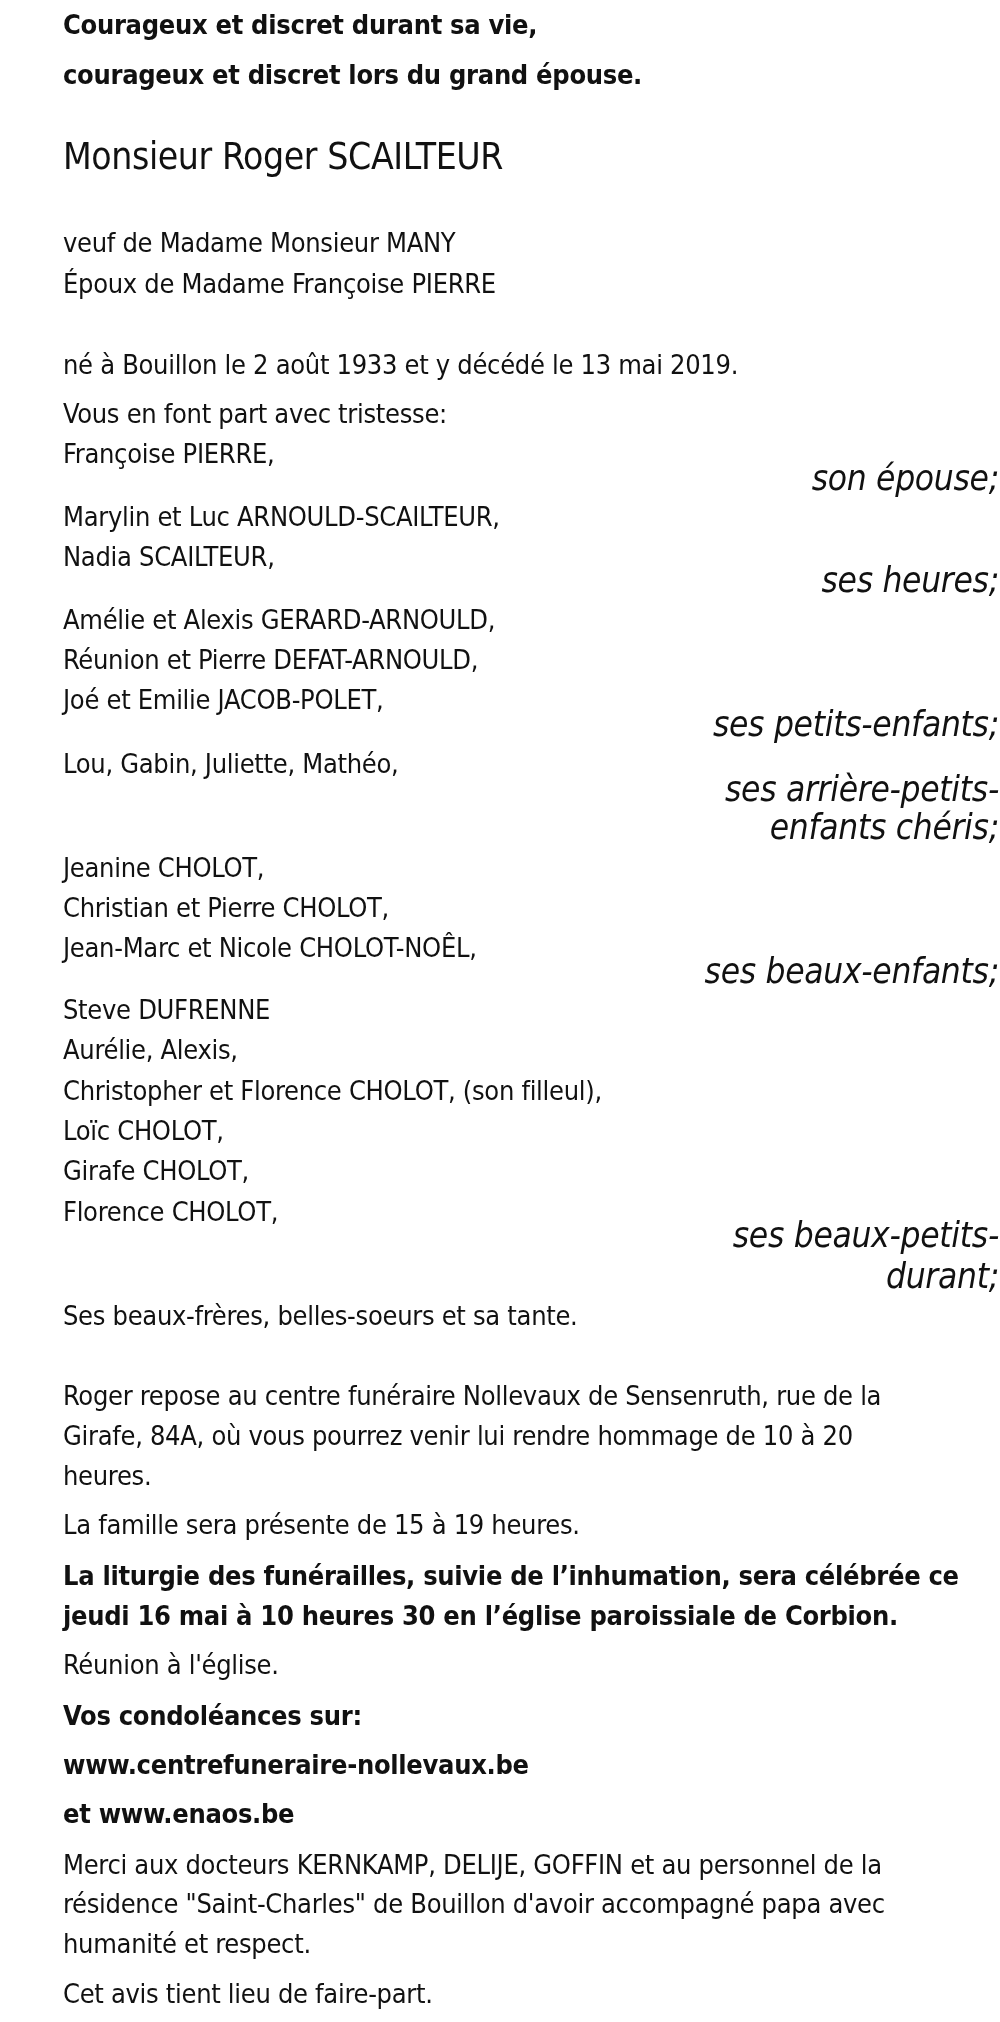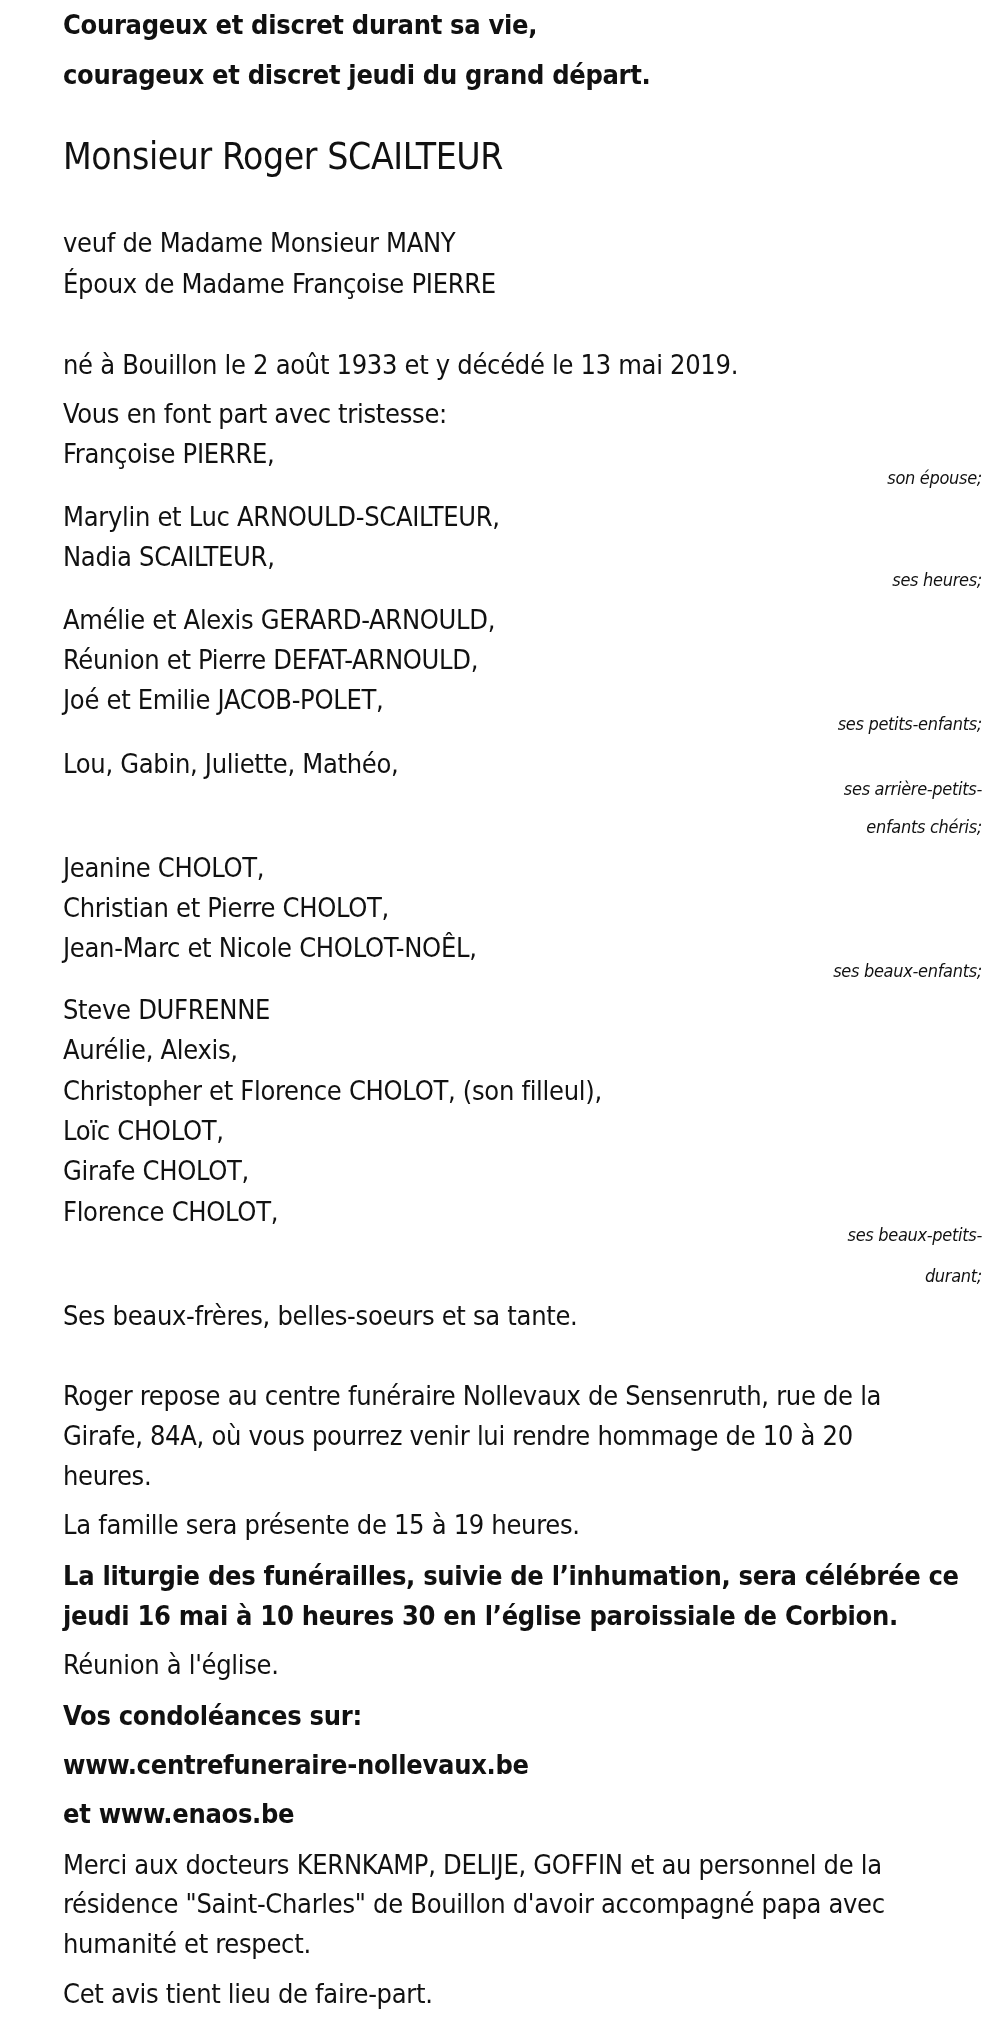--- a/index.html
+++ b/index.html
@@ -2,29 +2,29 @@
 <html><head>
   <meta charset="utf-8">
   <style>
     html, body { margin: 0; padding: 0; background: #ffffff; }
     body { width: 1000px; height: 2022px; position: relative; overflow: hidden;
            font-family: "DejaVu Sans Condensed", "DejaVu Sans", sans-serif; color: #111111; }
     .ln { position: absolute; left: 27px; white-space: nowrap; font-size: 27px; line-height: 34px;
           font-stretch: condensed; letter-spacing: -0.3px; margin-left: 36px; }
     .b { font-weight: bold; }
     .t { font-size: 37px; line-height: 44px; font-weight: normal; letter-spacing: -0.4px; }
-    .r { position: absolute; right: 18px; white-space: nowrap; font-size: 18px; line-height: 34px;
+    .r { position: absolute; right: 1px; white-space: nowrap; font-size: 35px; line-height: 34px;
          font-style: italic; text-align: center; letter-spacing: -0.3px; }
   </style>
 </head>
 <body>
 
 <div>
   <div class="ln b" style="top:8px">Courageux et discret durant sa vie,</div>
-  <div class="ln b" style="top:58px">courageux et discret jeudi du grand départ.</div>
+  <div class="ln b" style="top:58px">courageux et discret lors du grand épouse.</div>
 
   <div class="ln t" style="top:135px">Monsieur Roger SCAILTEUR</div>
 
   <div class="ln" style="top:226px">veuf de Madame Monsieur MANY</div>
   <div class="ln" style="top:267px">Époux de Madame Françoise PIERRE</div>
 
   <div class="ln" style="top:348px">né à Bouillon le 2 août 1933 et y décédé le 13 mai 2019.</div>
 
   <div class="ln" style="top:397px">Vous en font part avec tristesse:</div>
 

